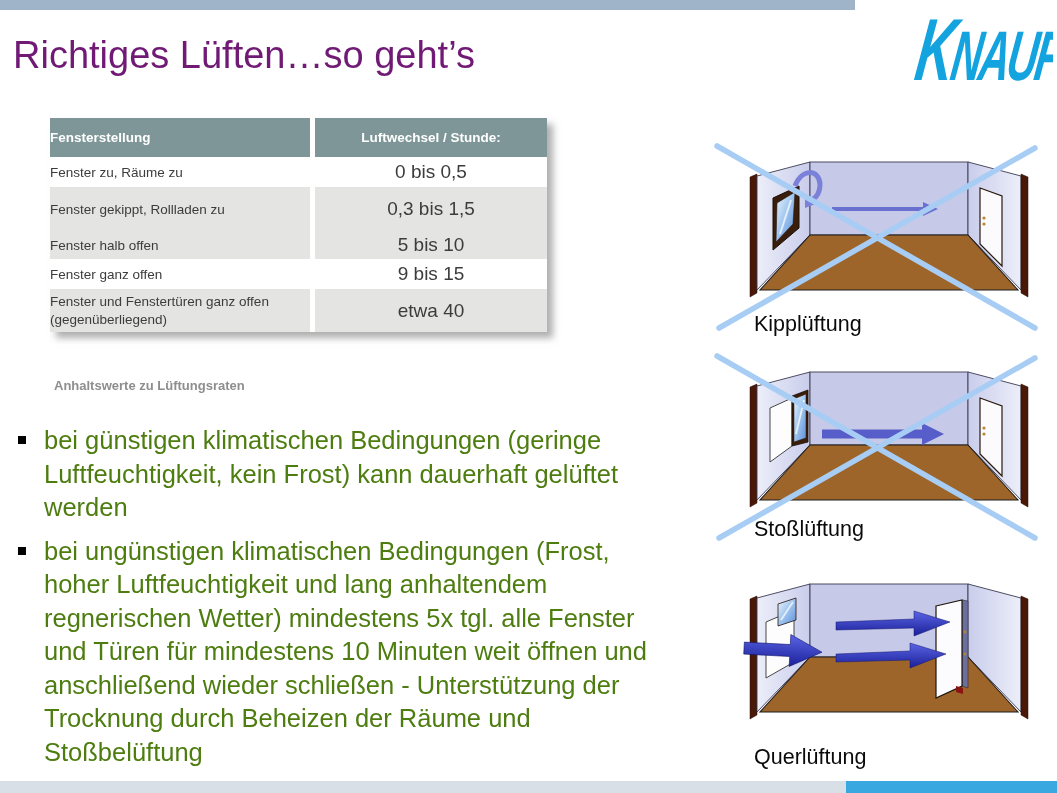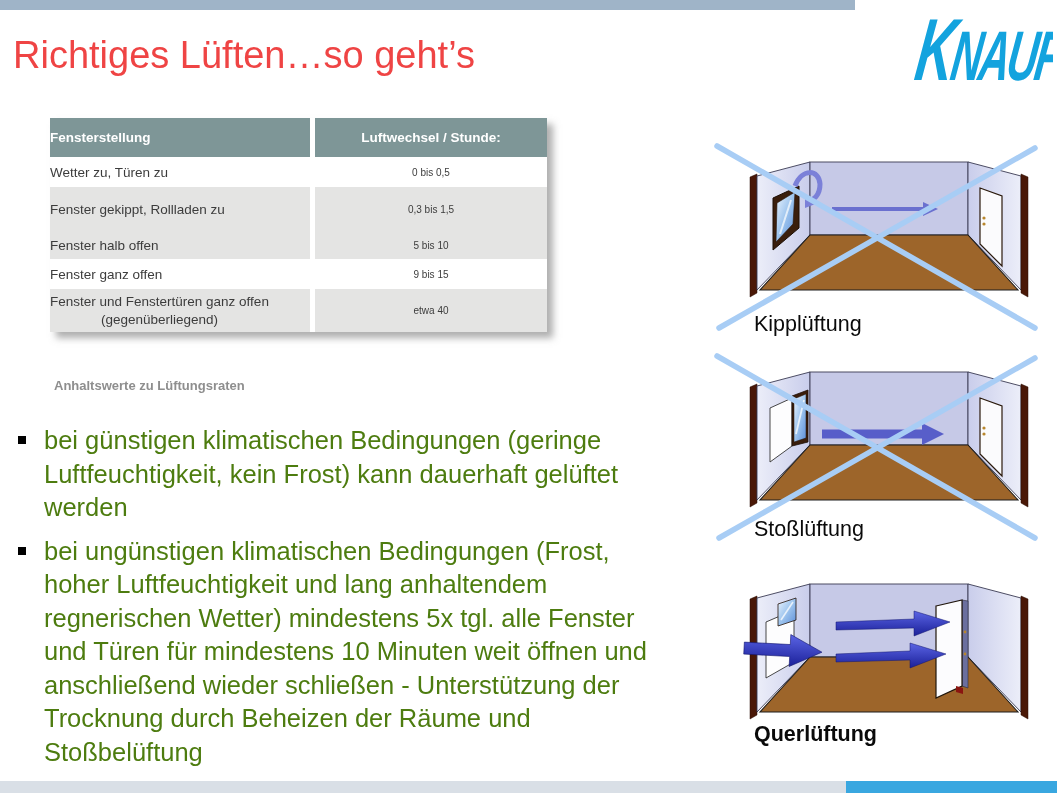--- a/index.html
+++ b/index.html
@@ -4,52 +4,52 @@
 <style>
   * { margin:0; padding:0; box-sizing:border-box; }
   html,body { background:#ffffff; }
   body { font-family:"Liberation Sans", sans-serif; }
   .slide { position:relative; width:1057px; height:793px; background:#ffffff; overflow:hidden; }
 
   .topbar { position:absolute; left:0; top:0; width:855px; height:10px; background:#9fb4c8; }
   .botbar-left  { position:absolute; left:0;   top:781px; width:846px; height:12px; background:#d9dfe6; }
   .botbar-right { position:absolute; left:846px; top:781px; width:211px; height:12px; background:#39a7e0; }
 
-  .title { position:absolute; left:13px; top:34px; font-size:38px; font-weight:400; color:#ef4444; white-space:nowrap; }
+  .title { position:absolute; left:13px; top:34px; font-size:38px; font-weight:400; color:#701a75; white-space:nowrap; }
 
   .logo { position:absolute; left:905px; top:14px; }
 
   
   .vtable { position:absolute; left:50px; top:118px; width:497px; background:#ffffff;
             box-shadow:6px 6px 7px rgba(110,110,110,0.55); }
   .trow { display:flex; width:497px; }
   .c1 { width:260px; display:flex; align-items:center; font-size:13.5px; color:#3c3c3c; }
   .gap { width:5px; background:#ffffff; }
-  .c2 { width:232px; display:flex; align-items:center; justify-content:center; font-size:10px; color:#3c3c3c; }
+  .c2 { width:232px; display:flex; align-items:center; justify-content:center; font-size:19px; color:#3c3c3c; }
   .head { background:#7e9697; color:#ffffff; font-weight:700; font-size:13.5px; }
   .rw .c1,.rw .c2 { background:#ffffff; }
   .rg .c1,.rg .c2 { background:#e4e4e3; }
   .h0{height:39px}.h1{height:30px}.h2{height:44px}.h3{height:38px}.h4{height:28px}.h5{height:30px}.h6{height:43px}
-  .pre { white-space:pre-line; line-height:1.3;text-align:center; }
+  .pre { white-space:pre-line; line-height:1.3; }
 
   .caption { position:absolute; left:54px; top:378px; font-size:13px; font-weight:700; color:#8e8e8e; }
 
   
   .bullets { position:absolute; left:18px; top:424px; width:720px; }
   .bullet-item { display:flex; margin-bottom:10px; }
   .marker { flex:0 0 auto; width:8px; height:8px; background:#000; margin-top:12px; }
   .btext { margin-left:18px; font-size:25.5px; line-height:33.5px; color:#4d7c0f; white-space:pre-line; }
 
   
   .diag { position:absolute; }
   .d1 { left:710px; top:140px; }
   .d2 { left:710px; top:350px; }
   .d3 { left:710px; top:562px; }
   .dlabel { position:absolute; left:754px; font-size:21.5px; color:#0a0a0a; }
-  .l1 { top:312px; } .l2 { top:517px; } .l3 { top:722px;font-weight:bold; }
+  .l1 { top:312px; } .l2 { top:517px; } .l3 { top:745px; }
 </style>
 </head>
 <body>
 
 <div class="slide">
 
   <div class="topbar"></div>
 
   <h1 class="title">Richtiges Lüften…so geht’s</h1>
 
@@ -57,21 +57,21 @@
     <text fill="#13a3de" font-weight="bold" font-style="italic" font-family="Liberation Sans, sans-serif" letter-spacing="-4" transform="translate(8,66) scale(0.60,1) skewX(-14)"><tspan font-size="88">K</tspan><tspan font-size="70">NAUF</tspan></text>
   </svg>
 
   <div class="vtable">
     <div class="trow h0">
       <div class="c1 head">Fensterstellung</div>
       <div class="gap" style="background:#fff"></div>
       <div class="c2 head">Luftwechsel / Stunde:</div>
     </div>
     <div class="trow rw h1">
-      <div class="c1">Wetter zu, Türen zu</div>
+      <div class="c1">Fenster zu, Räume zu</div>
       <div class="gap"></div>
       <div class="c2">0 bis 0,5</div>
     </div>
     <div class="trow rg h2">
       <div class="c1">Fenster gekippt, Rollladen zu</div>
       <div class="gap"></div>
       <div class="c2">0,3 bis 1,5</div>
     </div>
     <div class="trow rg h4">
       <div class="c1">Fenster halb offen</div>

